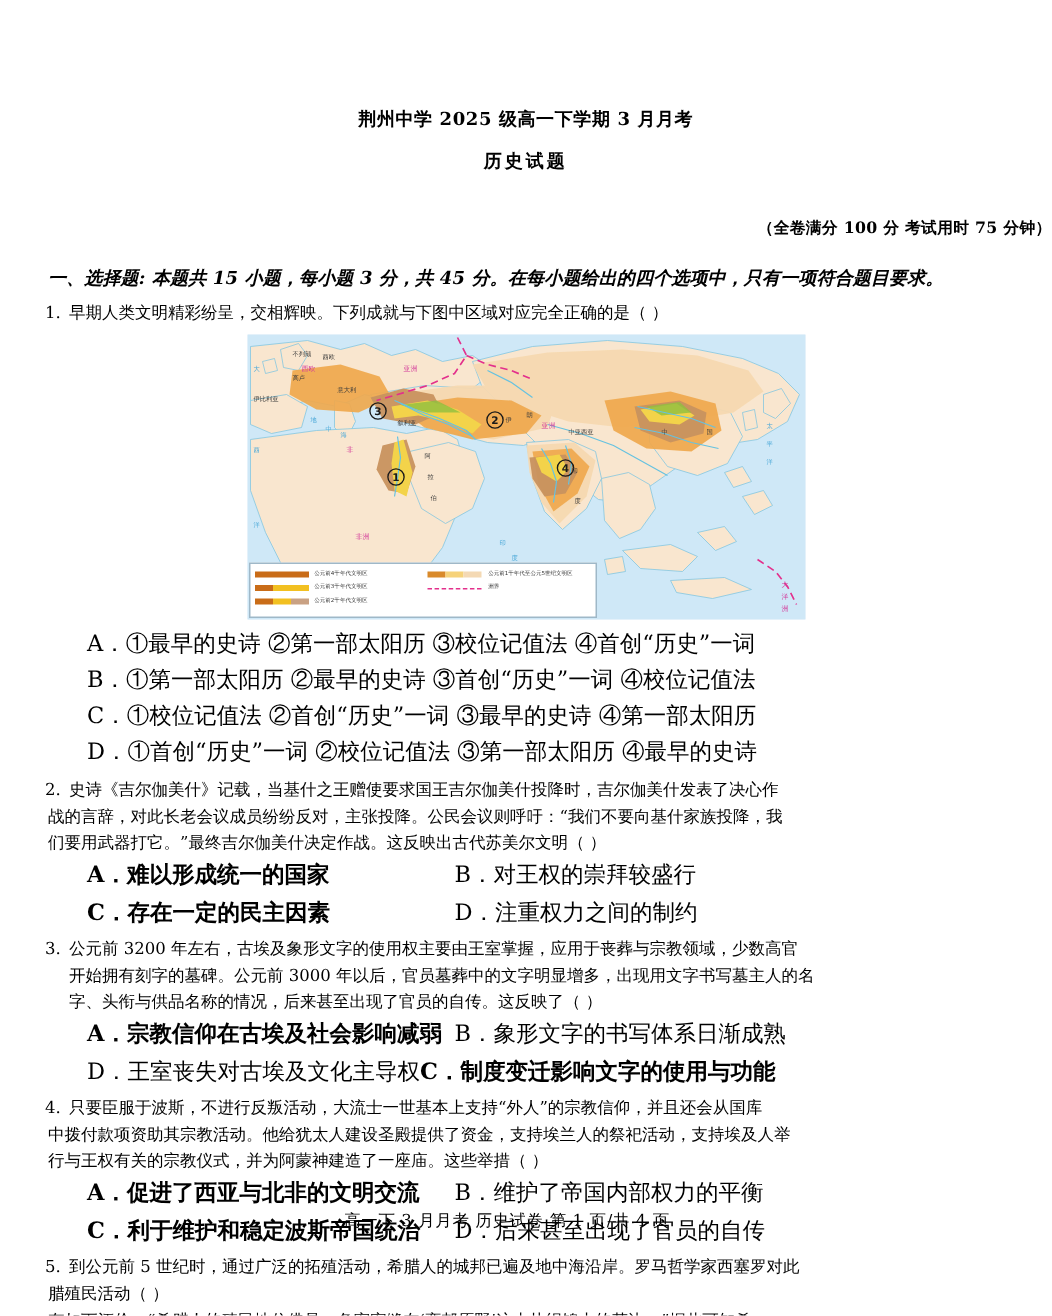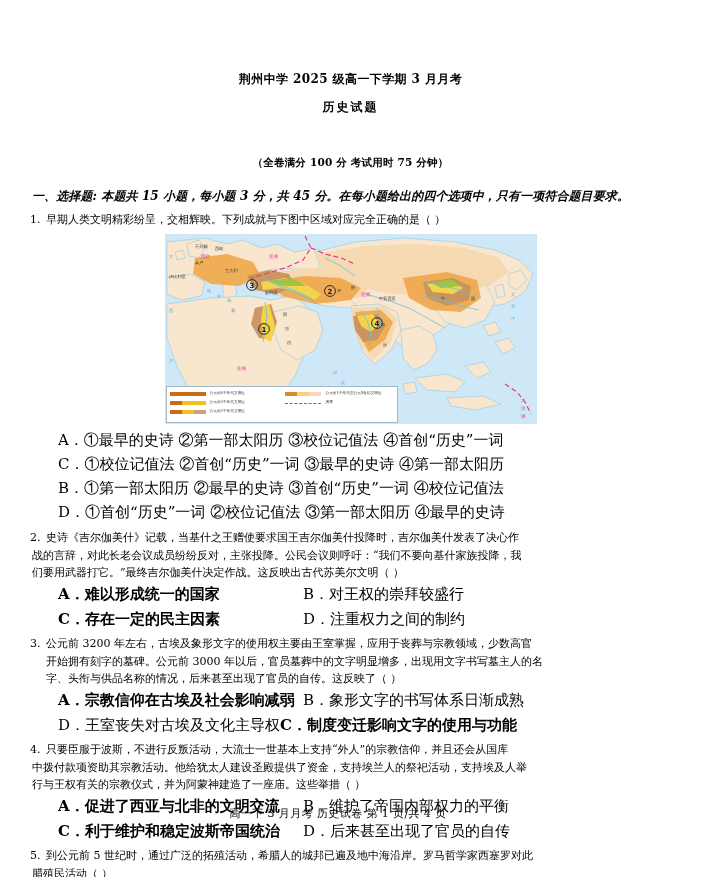--- a/index.html
+++ b/index.html
@@ -35,24 +35,24 @@
   .doc-subject {
     text-align: center;
     font-size: 12px;
     font-weight: bold;
     letter-spacing: 2px;
     margin: 0;
     padding-top: 14px;
     line-height: 1.2;
   }
   .doc-meta {
-    text-align: center;
+    text-align: right;
     font-size: 10.5px;
     font-weight: bold;
-    margin: 11px;
+    margin: 0;
     padding-top: 30px;
     letter-spacing: 0.2px;
   }
 
   
   .content {
     padding: 0 32px 0 32px;
     margin-top: 16px;
   }
 
@@ -367,22 +367,22 @@
                   </span>
                 <span class="leg-label">公元前2千年代文明区</span>
               </span>
             </div>
           </div>
         </div>
       </div>
 
       <div class="opts">
         <div class="opt-line">A．①最早的史诗 ②第一部太阳历 ③校位记值法 ④首创“历史”一词</div>
+        <div class="opt-line">B．①第一部太阳历 ②最早的史诗 ③首创“历史”一词 ④校位记值法</div>
         <div class="opt-line">C．①校位记值法 ②首创“历史”一词 ③最早的史诗 ④第一部太阳历</div>
-        <div class="opt-line">B．①第一部太阳历 ②最早的史诗 ③首创“历史”一词 ④校位记值法</div>
         <div class="opt-line">D．①首创“历史”一词 ②校位记值法 ③第一部太阳历 ④最早的史诗</div>
       </div>
     </div>
 
     <div class="q">
       <div class="q-stem">
         <span class="q-num">2.</span><span>史诗《吉尔伽美什》记载，当基什之王赠使要求国王吉尔伽美什投降时，吉尔伽美什发表了决心作</span>
       </div>
       <div>战的言辞，对此长老会议成员纷纷反对，主张投降。公民会议则呼吁：“我们不要向基什家族投降，我</div>
       <div>们要用武器打它。”最终吉尔伽美什决定作战。这反映出古代苏美尔文明（    ）</div>

